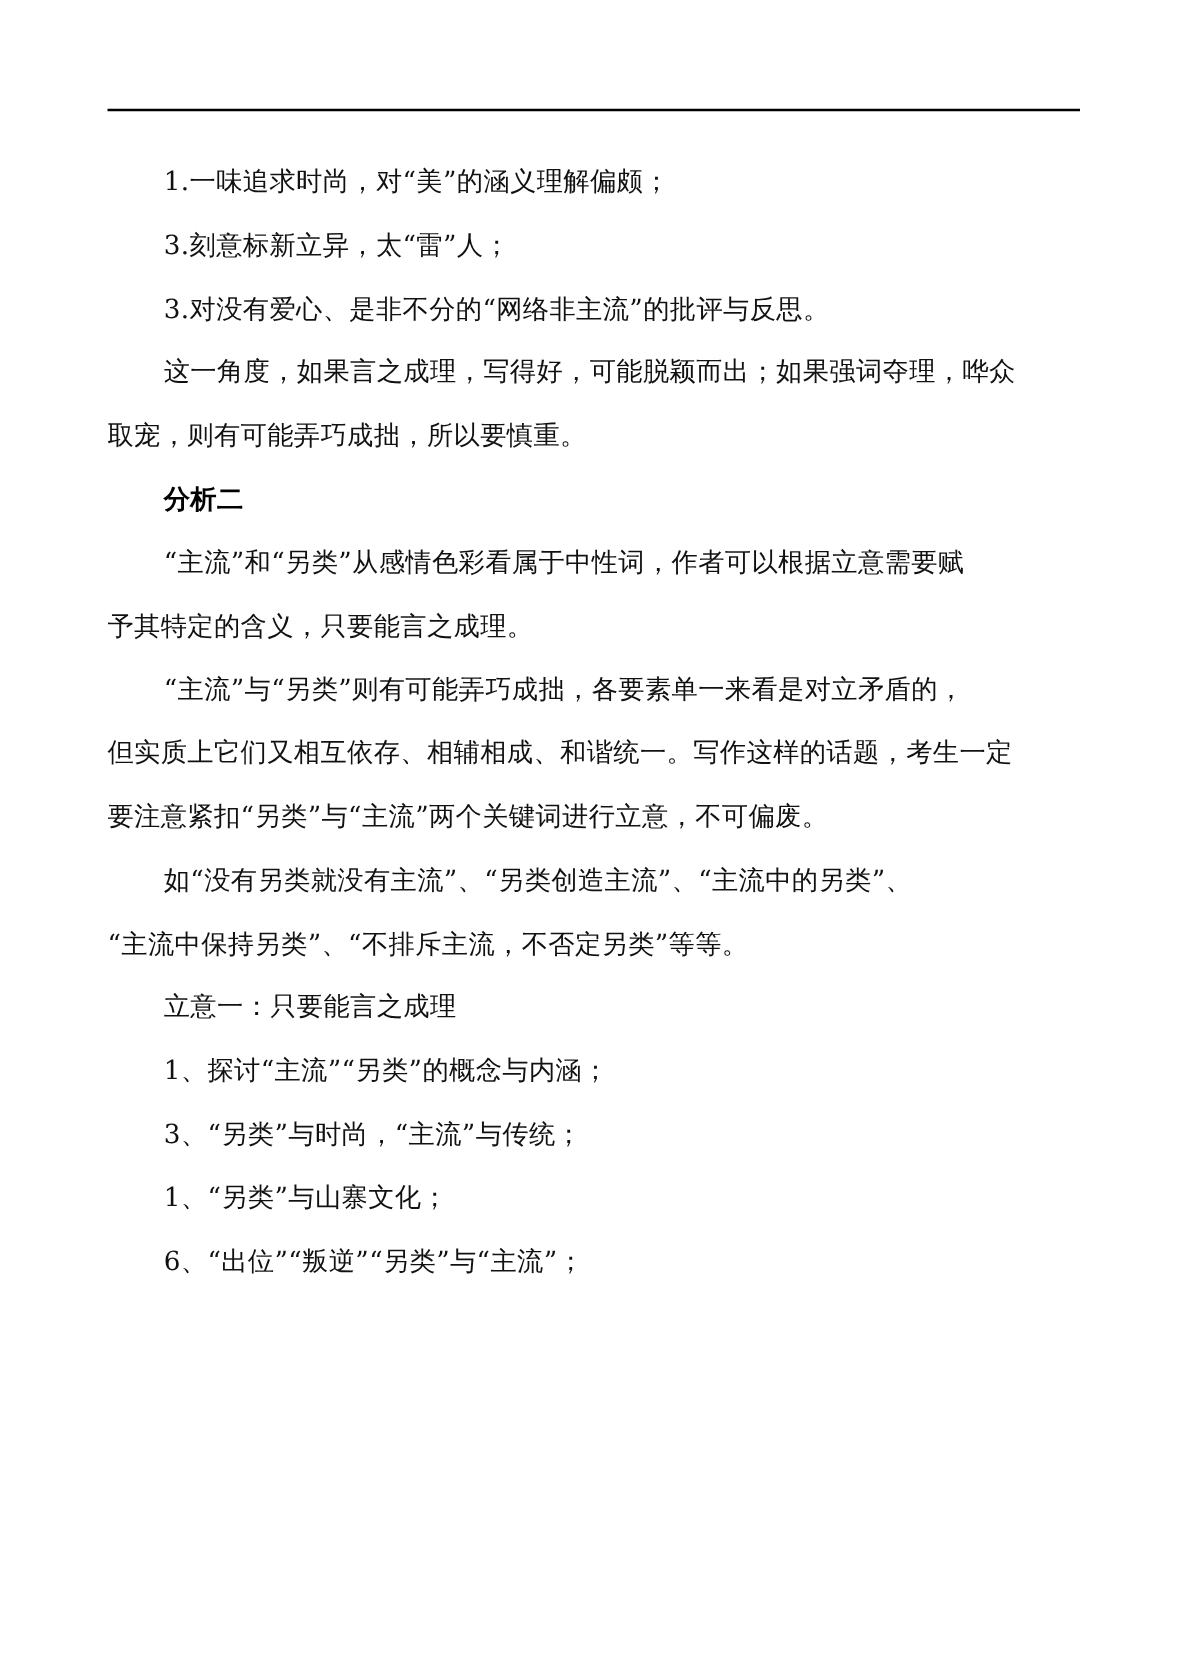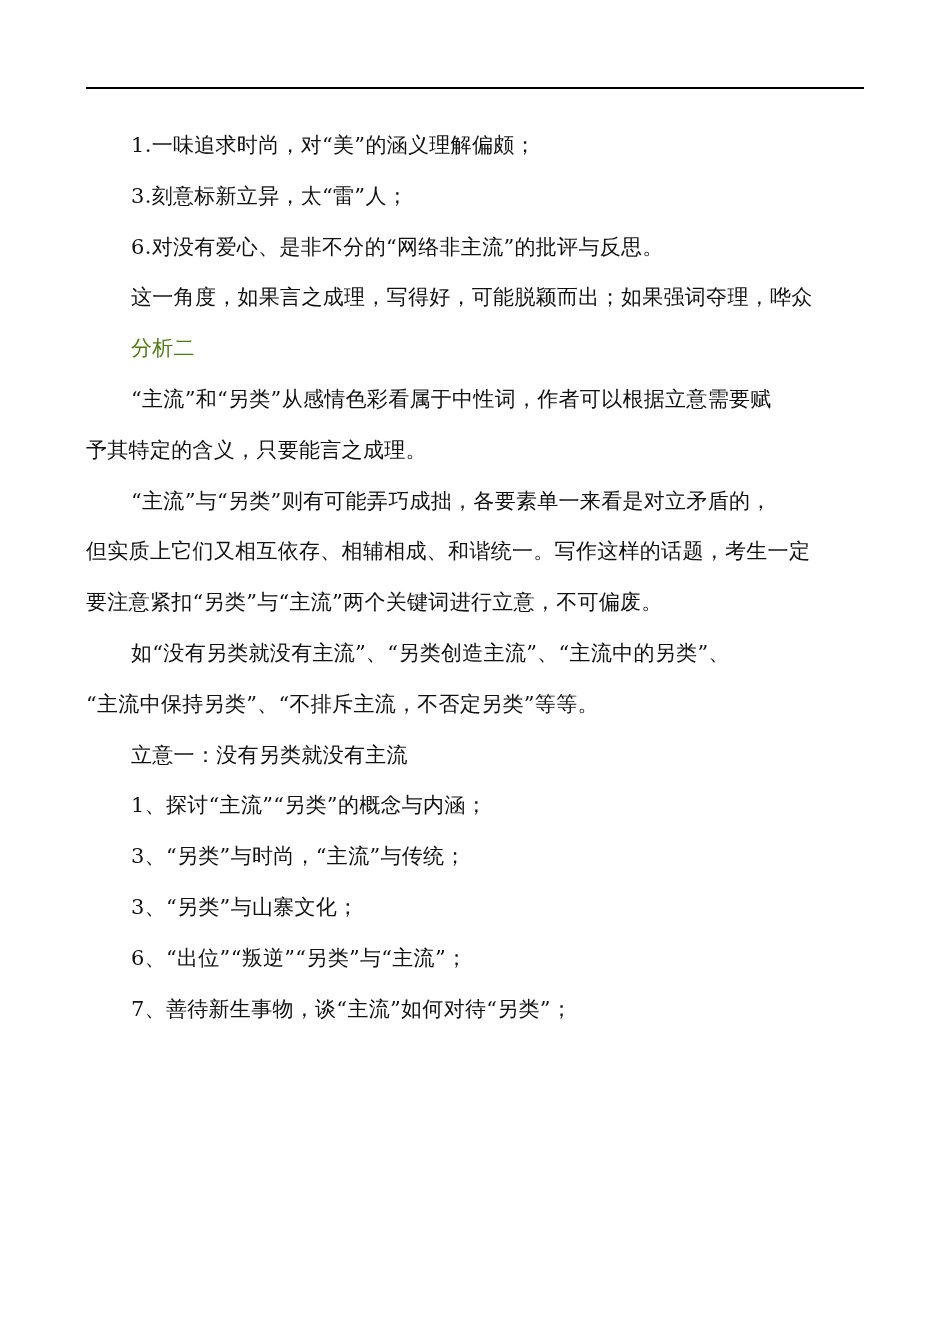--- a/index.html
+++ b/index.html
@@ -39,51 +39,51 @@
     }
     .p {
       font-size: 21px;
       line-height: 50.8px;
       margin: 0;
       white-space: nowrap;
       letter-spacing: 0.3px;
     }
     .p.indent { padding-left: 45px; }
     .heading-red {
-      color: #4d7c0f;
+      color: #000000;
       font-family: "DejaVu Sans", "Liberation Sans", sans-serif;
-      font-weight: normal;
+      font-weight: bold;
     }
   </style>
 </head>
 <body>
 
 <div class="page">
   <div class="header-rule"></div>
 
   <div class="content">
     <p class="p indent">1.一味追求时尚，对“美”的涵义理解偏颇；</p>
     <p class="p indent">3.刻意标新立异，太“雷”人；</p>
-    <p class="p indent">6.对没有爱心、是非不分的“网络非主流”的批评与反思。</p>
+    <p class="p indent">3.对没有爱心、是非不分的“网络非主流”的批评与反思。</p>
 
     <p class="p indent">这一角度，如果言之成理，写得好，可能脱颖而出；如果强词夺理，哗众</p>
+    <p class="p">取宠，则有可能弄巧成拙，所以要慎重。</p>
 
     <p class="p indent heading-red">分析二</p>
 
     <p class="p indent">“主流”和“另类”从感情色彩看属于中性词，作者可以根据立意需要赋</p>
     <p class="p">予其特定的含义，只要能言之成理。</p>
 
     <p class="p indent">“主流”与“另类”则有可能弄巧成拙，各要素单一来看是对立矛盾的，</p>
     <p class="p">但实质上它们又相互依存、相辅相成、和谐统一。写作这样的话题，考生一定</p>
     <p class="p">要注意紧扣“另类”与“主流”两个关键词进行立意，不可偏废。</p>
 
     <p class="p indent">如“没有另类就没有主流”、“另类创造主流”、“主流中的另类”、</p>
     <p class="p">“主流中保持另类”、“不排斥主流，不否定另类”等等。</p>
 
-    <p class="p indent">立意一：没有另类就没有主流</p>
+    <p class="p indent">立意一：只要能言之成理</p>
 
     <p class="p indent">1、探讨“主流”“另类”的概念与内涵；</p>
     <p class="p indent">3、“另类”与时尚，“主流”与传统；</p>
-    <p class="p indent">3、“另类”与山寨文化；</p>
+    <p class="p indent">1、“另类”与山寨文化；</p>
     <p class="p indent">6、“出位”“叛逆”“另类”与“主流”；</p>
-    <p class="p indent">7、善待新生事物，谈“主流”如何对待“另类”；</p>
   </div>
 </div>
 
 </body></html>

